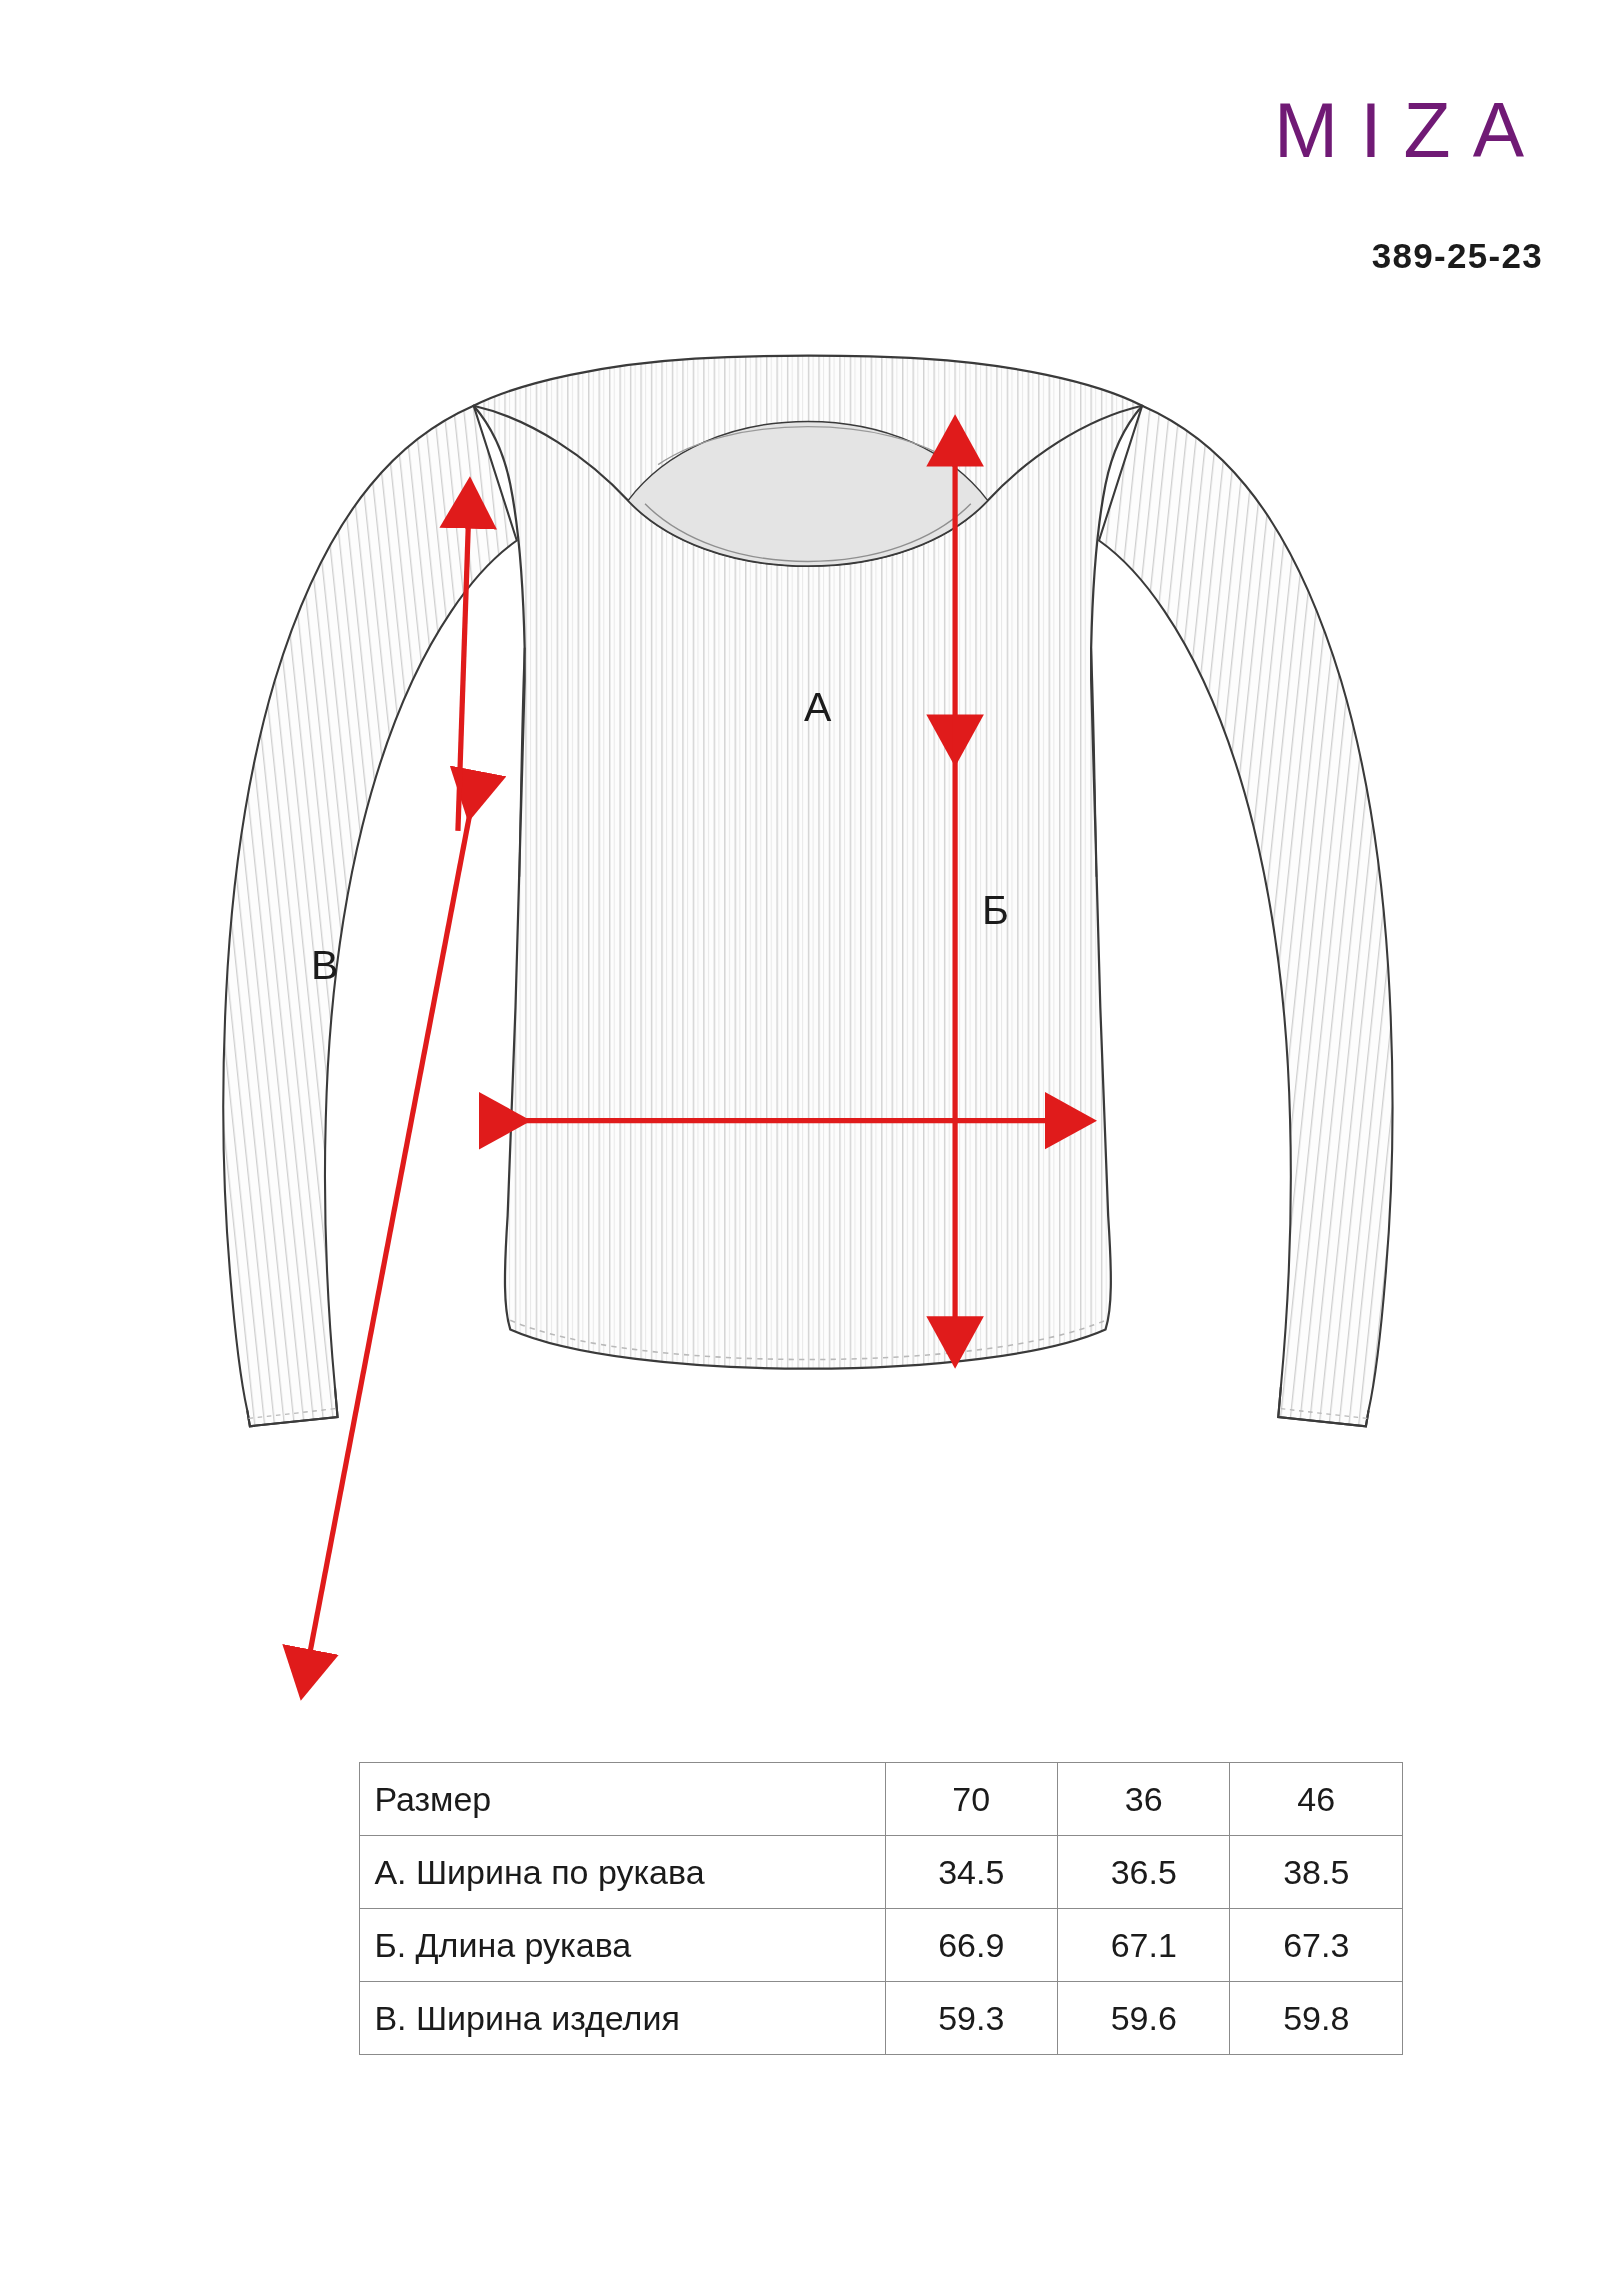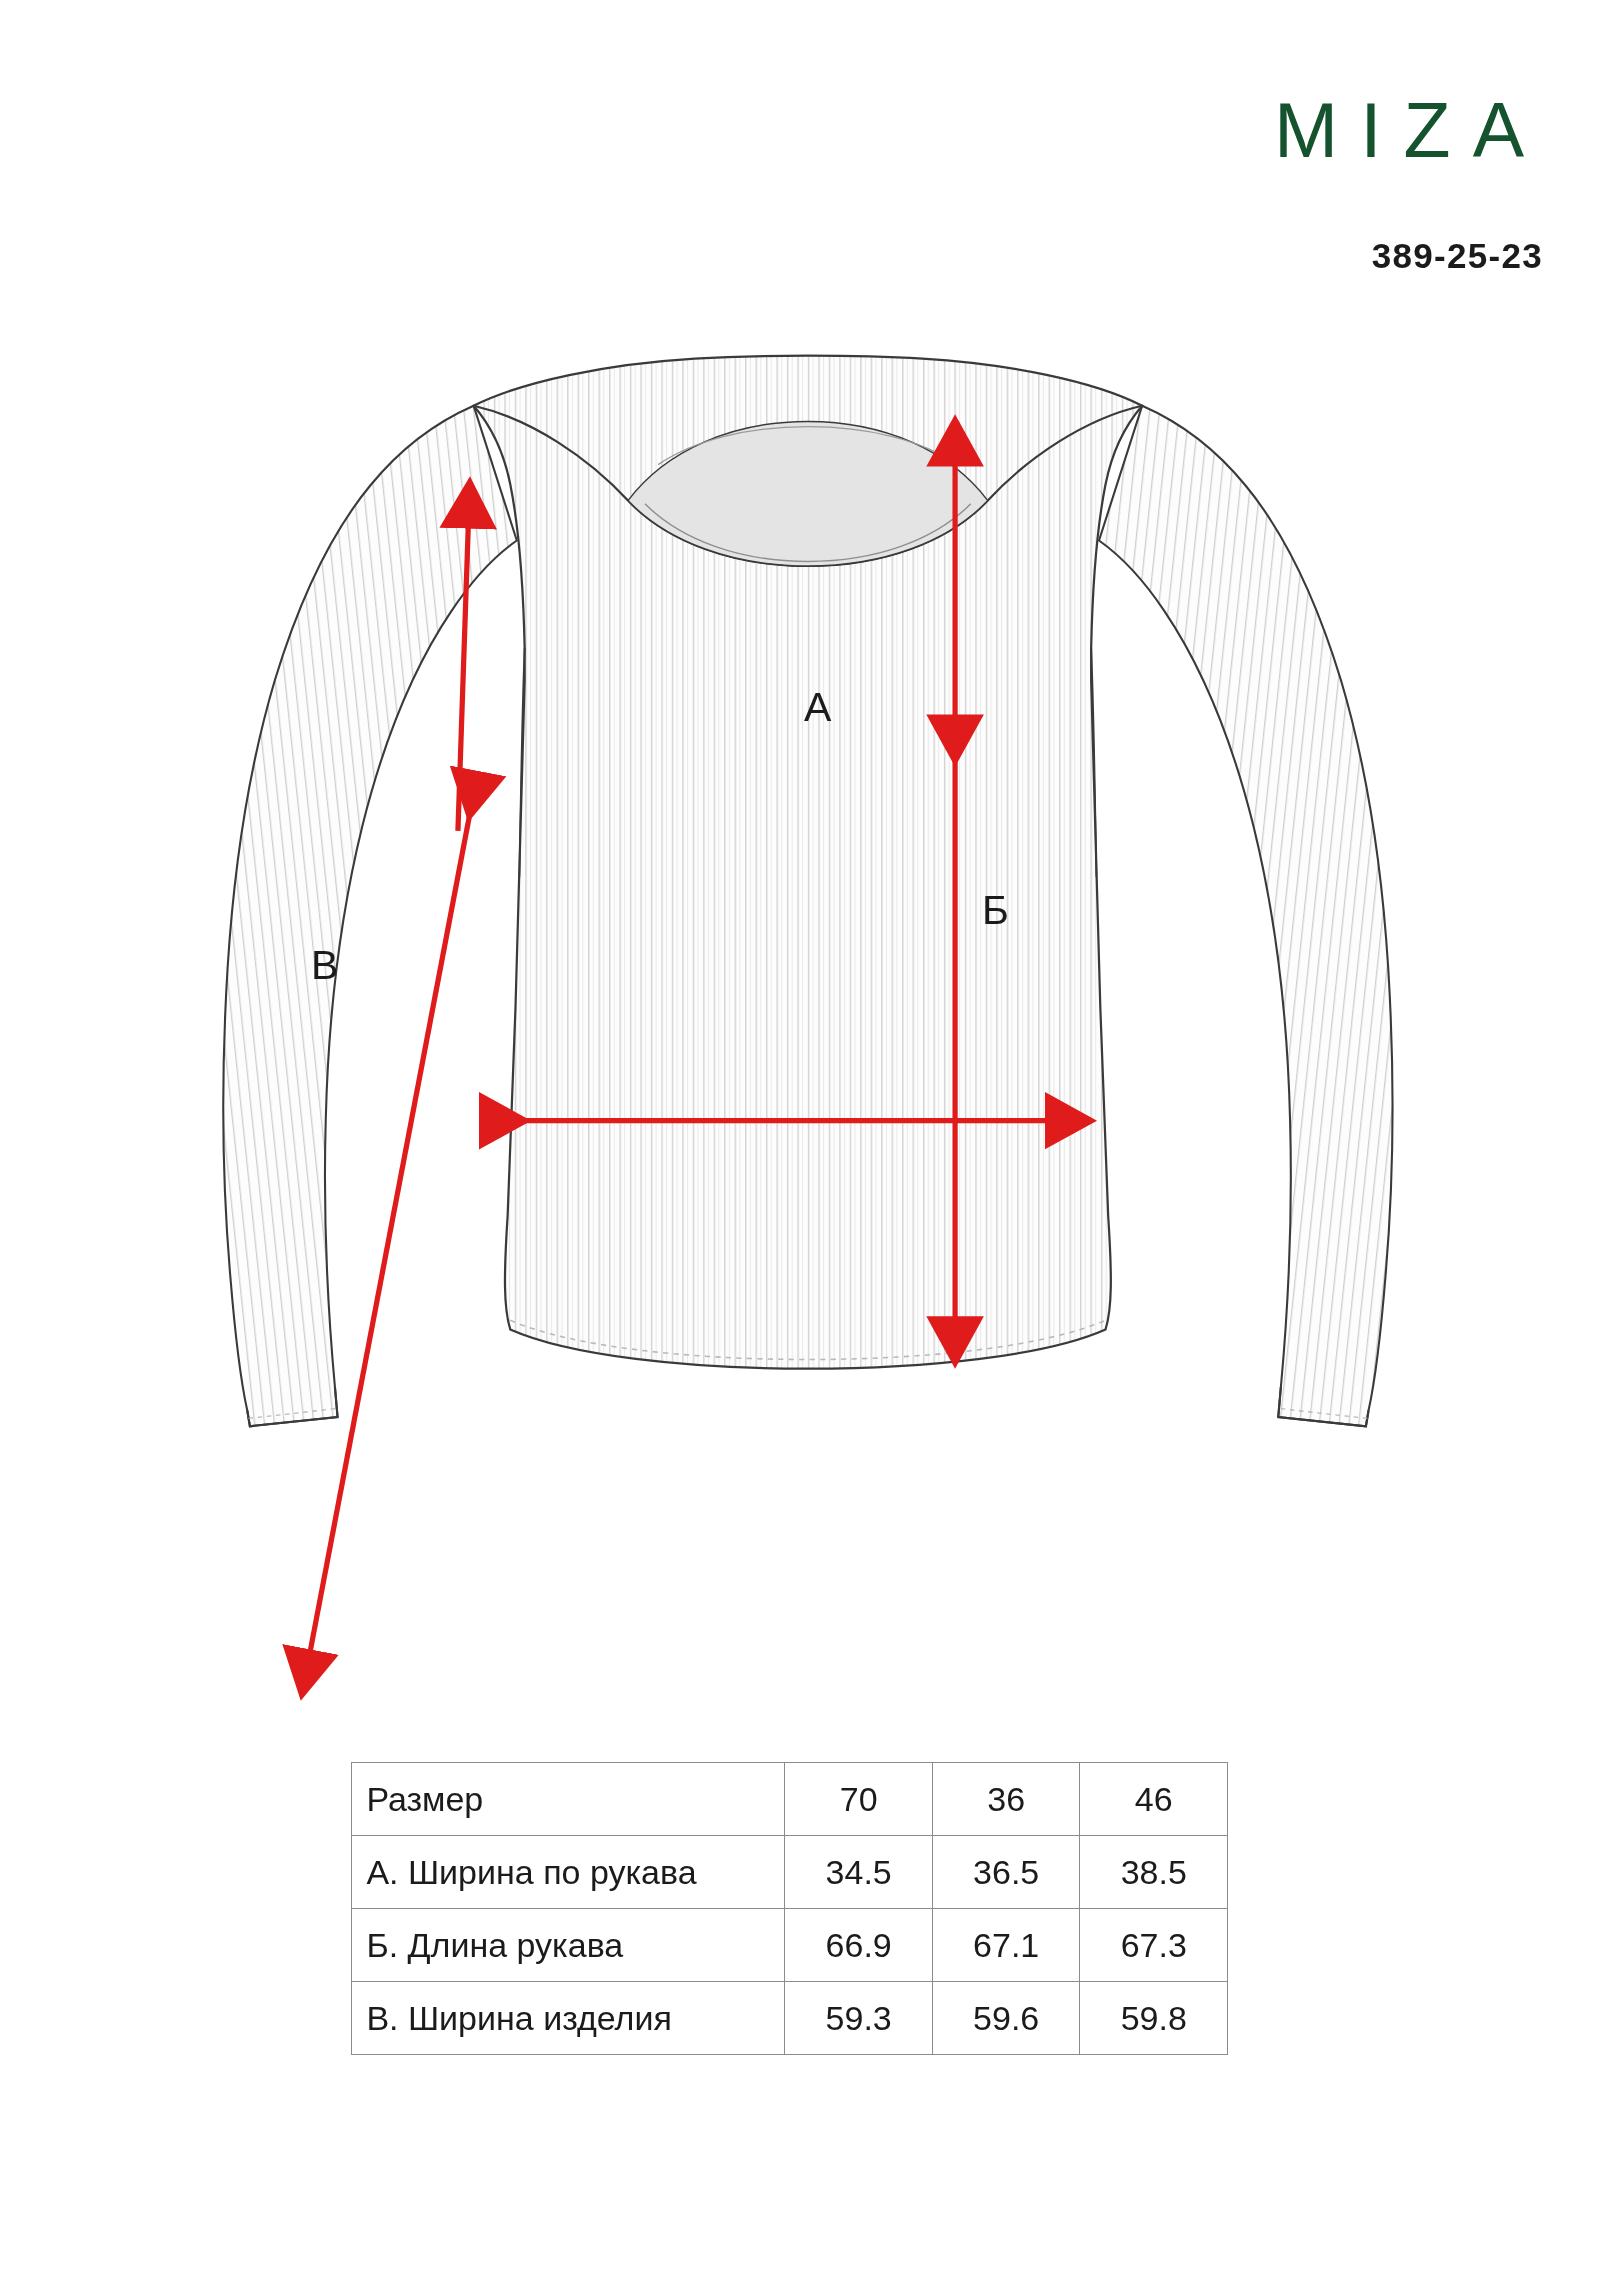--- a/index.html
+++ b/index.html
@@ -17,21 +17,21 @@
   }
 
   
   .brand {
     position: absolute;
     right: 77px;
     top: 92px;
     font-size: 77px;
     letter-spacing: 22px;
     font-weight: 400;
-    color: #14532d;
+    color: #701a75;
     line-height: 1;
     white-space: nowrap;
   }
   .article {
     position: absolute;
     right: 80px;
     top: 236px;
     font-size: 35px;
     font-weight: 700;
     letter-spacing: 1.3px;
@@ -56,23 +56,23 @@
     color: #1b1b1b;
     font-family: "Liberation Sans", sans-serif;
   }
   .mlabel-a { left: 804px; top: 684px; }
   .mlabel-b { left: 982px; top: 887px; }
   .mlabel-v { left: 311px; top: 942px; }
 
   
   .table-wrap {
     position: absolute;
-    left: 351px;
+    left: 359px;
     top: 1762px;
-    width: 877px;
+    width: 1044px;
   }
   table.sizes {
     border-collapse: collapse;
     width: 100%;
     font-size: 34px;
     color: #1b1b1b;
   }
   table.sizes td {
     border: 1.3px solid #8b8b8b;
     height: 72px;

